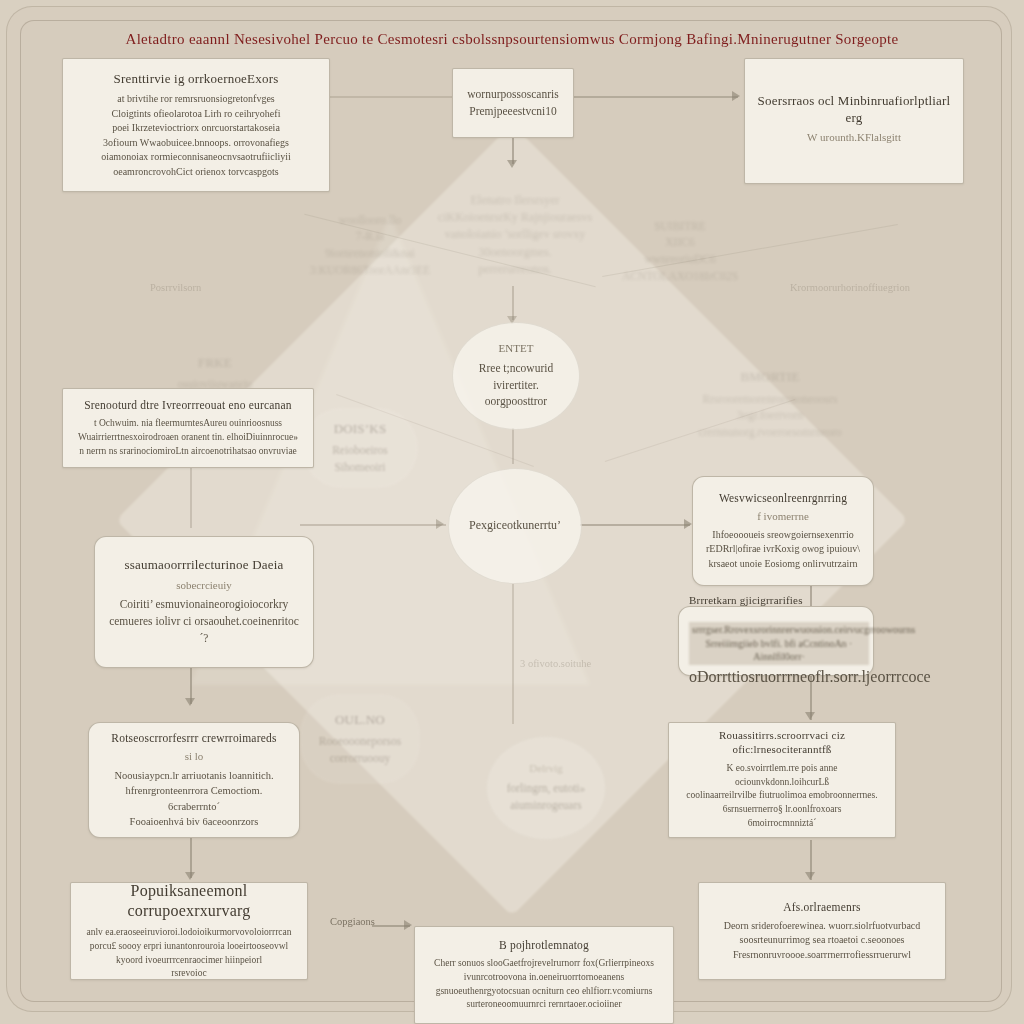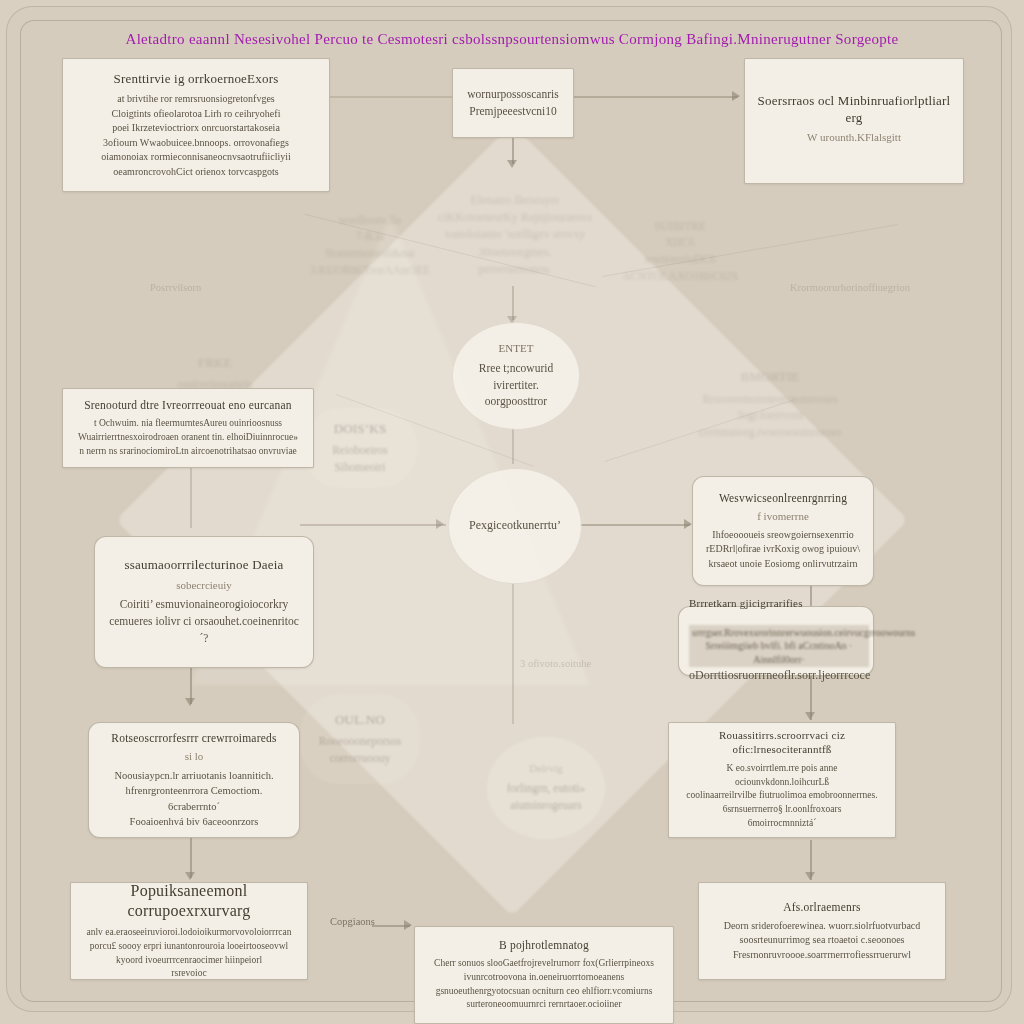--- a/index.html
+++ b/index.html
@@ -113,21 +113,21 @@
   }
   .edge-label{
     position:absolute;
     font-size:10.5px;color:#7c7363;
     filter:blur(.6px);
     white-space:nowrap;
   }
   .title-bar{
     position:absolute;left:60px;top:22px;width:904px;height:34px;
     display:flex;align-items:center;justify-content:center;
-    font-size:15px;color:#a21caf;letter-spacing:.3px;
+    font-size:15px;color:#7f1d1d;letter-spacing:.3px;
     filter:blur(.5px);
     text-align:center;
   }
 </style>
 </head>
 <body>
 
 <div id="canvas">
 
   <div class="frame-outer"></div>
@@ -307,21 +307,21 @@
     <div class="n-sub">f ivomerrne</div>
     <div class="n-body" style="white-space:pre-line;font-size:10px;">Ihfoeoooueis sreowgoiernsexenrrio
 rEDRrl|ofirae ivrKoxig owog ipuiouv\
 krsaeot unoie Eosiomg onlirvutrzairn</div>
   </div>
 
   <div class="node box box-round" style="left:678px;top:606px;width:196px;height:70px;align-items:stretch;padding:8px 10px;">
     <div class="n-title" style="font-size:11px;margin-bottom:14px;text-align:left;">Brrretkarn gjicigrrarifies</div>
     <div class="band" style="white-space:pre-line;padding:1px 3px;">srrrgser.Rrovexsrorinnrerwuousion.ceirvucgrroowourns
 Srreiiimgiieb bvlfi. bfi aCcntinoAn · Ainnlfil0orr·</div>
-    <div class="n-body" style="text-align:right;font-size:12px;">oDorrttiosruorrrneoflr.sorr.ljeorrrcoce</div>
+    <div class="n-body" style="text-align:right;font-size:16px;">oDorrttiosruorrrneoflr.sorr.ljeorrrcoce</div>
   </div>
 
   <div class="node box box-sharp" style="left:668px;top:722px;width:228px;height:116px;">
     <div class="n-title" style="font-size:11px;">Rouassitirrs.scroorrvaci ciz ofic:lrnesociteranntfß</div>
     <div class="n-body" style="white-space:pre-line;font-size:9.5px;">K eo.svoirrtlem.rre pois anne ociounvkdonn.loihcurLß
 coolinaarreilrvilbe fiutruolimoa emobroonnerrnes.
 6srnsuerrnerro§ lr.oonlfroxoars
 6moirrocmnniztá´</div>
   </div>
 

